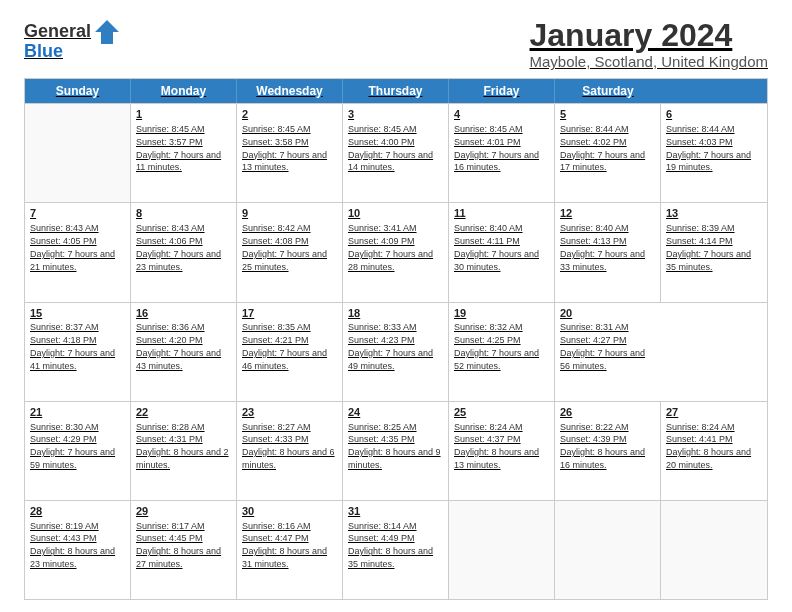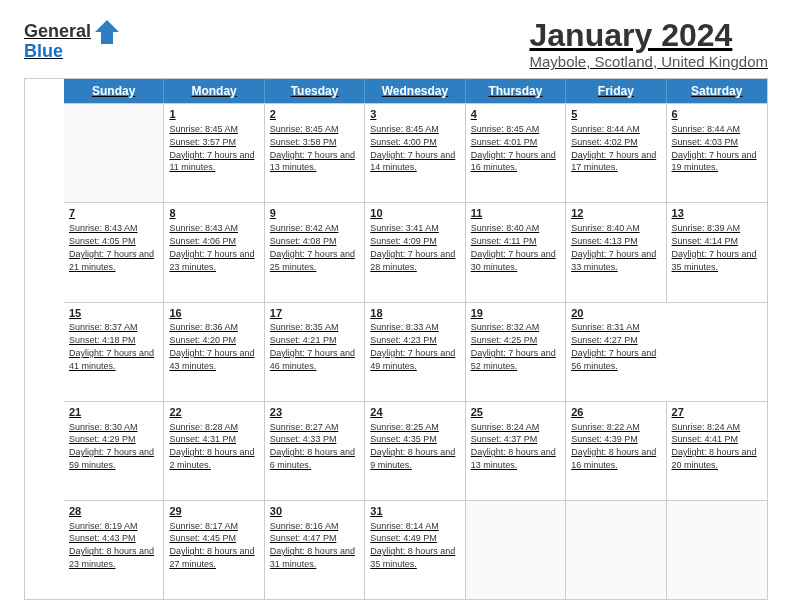--- a/index.html
+++ b/index.html
@@ -57,21 +57,20 @@
     .title-location {
       font-size: 15px;
       color: #555;
       font-weight: normal;
     }
     .calendar {
       flex: 1;
       display: flex;
       flex-direction: column;
       border: 1px solid #ccc;
-      padding-left: 39px;
     }
     .cal-header-row {
       display: grid;
       grid-template-columns: repeat(7, 1fr);
       background-color: #2e7ec1;
     }
     .cal-header-cell {
       color: #fff;
       font-size: 12px;
       font-weight: bold;
@@ -133,21 +132,20 @@
     <div class="title-block">
       <div class="title-month">January 2024</div>
       <div class="title-location">Maybole, Scotland, United Kingdom</div>
     </div>
   </div>
 
   <div class="calendar">
     <div class="cal-header-row">
       <div class="cal-header-cell">Sunday</div>
       <div class="cal-header-cell">Monday</div>
-      <div class="cal-header-cell">Tuesday</div>
       <div class="cal-header-cell">Wednesday</div>
       <div class="cal-header-cell">Thursday</div>
       <div class="cal-header-cell">Friday</div>
       <div class="cal-header-cell">Saturday</div>
     </div>
     <div class="cal-body" id="cal-body">
     <div class="cal-row">
           <div class="cal-cell empty"></div>
           <div class="cal-cell"><span class="day-num">1</span><span class="cell-text">Sunrise: 8:45 AM</span><br><span class="cell-text">Sunset: 3:57 PM</span><br><span class="cell-text">Daylight: 7 hours and 11 minutes.</span></div>
           <div class="cal-cell"><span class="day-num">2</span><span class="cell-text">Sunrise: 8:45 AM</span><br><span class="cell-text">Sunset: 3:58 PM</span><br><span class="cell-text">Daylight: 7 hours and 13 minutes.</span></div>

